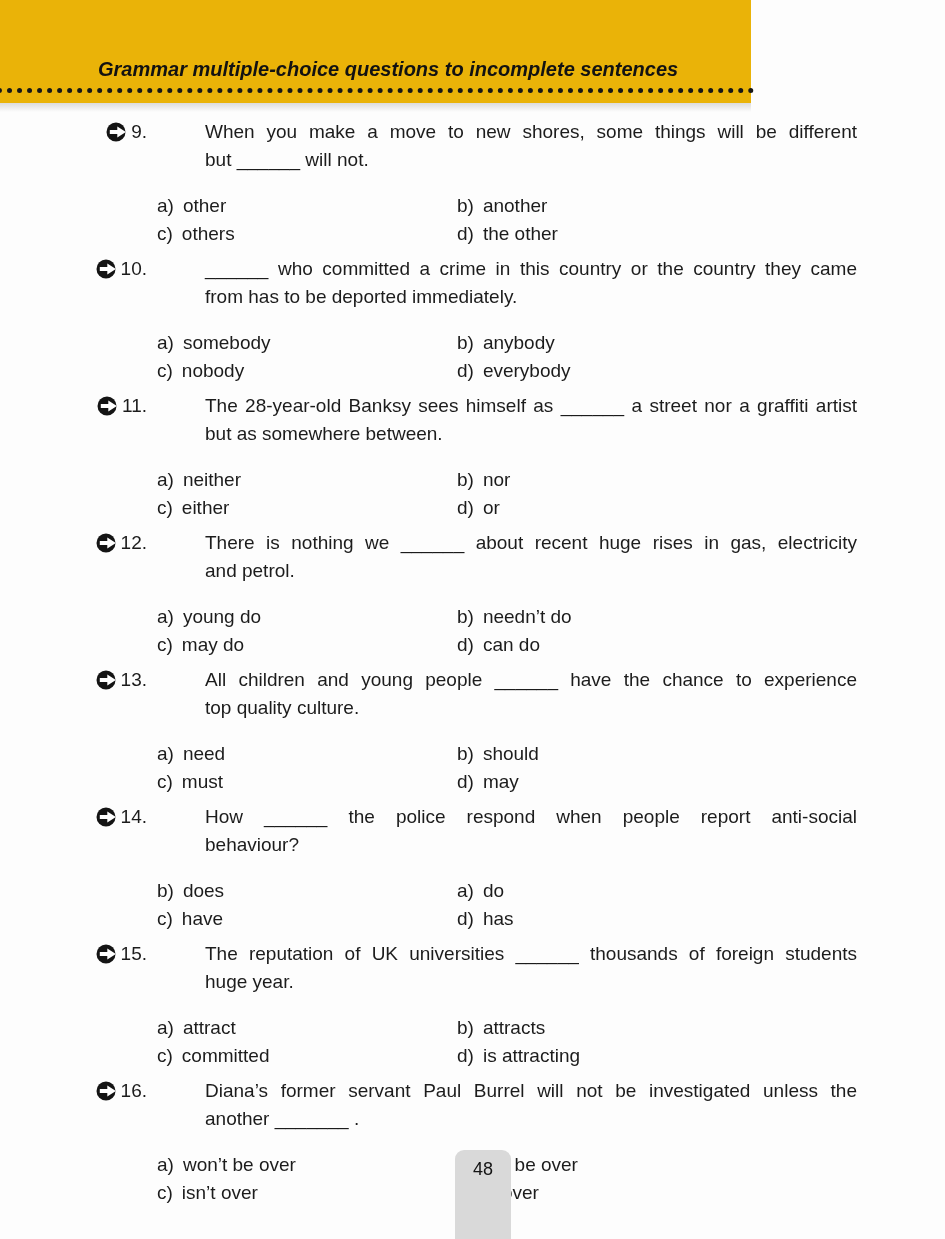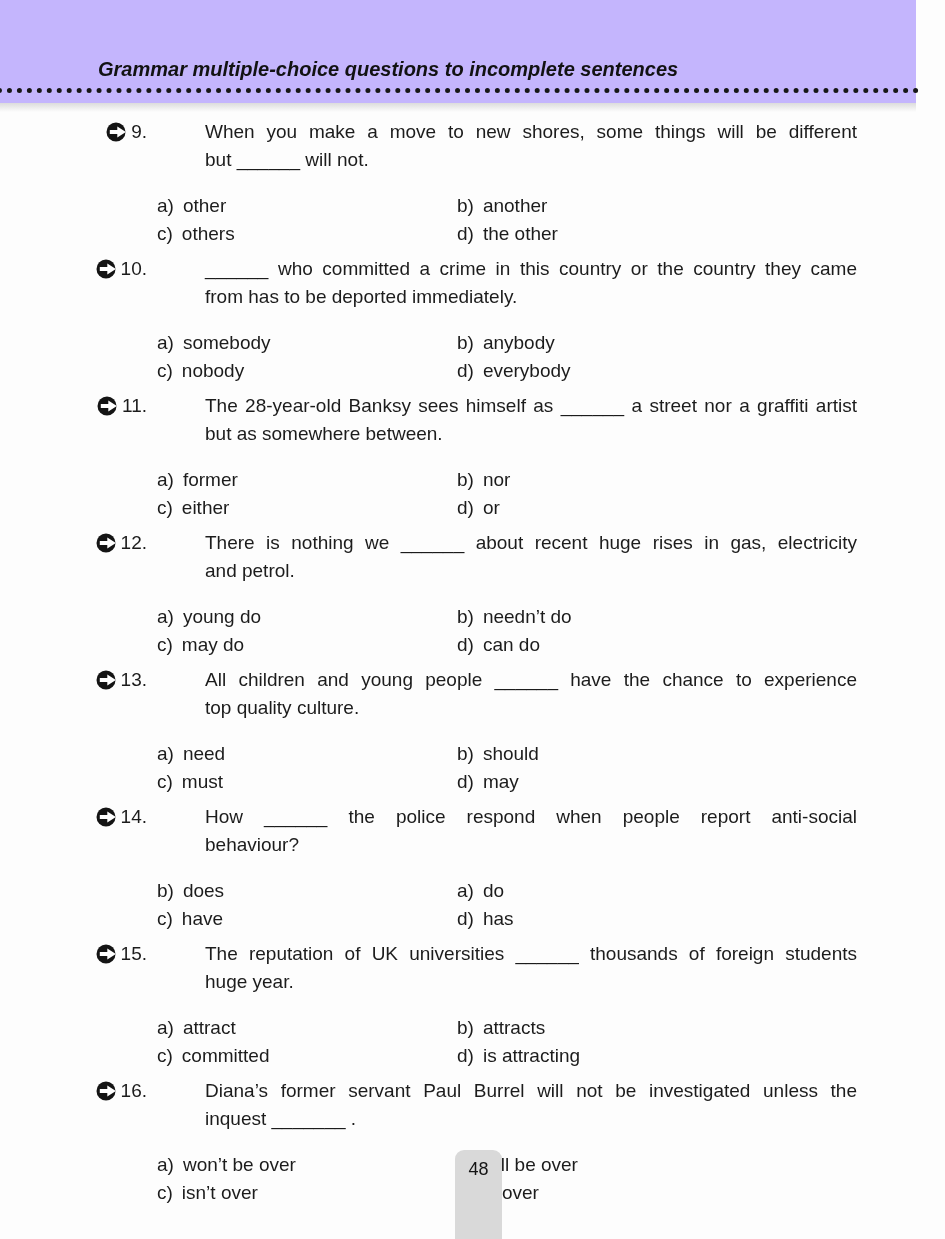--- a/index.html
+++ b/index.html
@@ -9,22 +9,22 @@
     position: relative;
     overflow: hidden;
     background: #fdfdfd;
     font-family: "Liberation Sans", sans-serif;
     color: #1c1c1c;
   }
 
   
   .header {
     position: absolute; top: 0; left: 0;
-    width: 916px; height: 103px;
-    background: #c4b5fd;
+    width: 751px; height: 103px;
+    background: #eab308;
   }
   .header::after {
     content: ""; position: absolute; top: 103px; left: 0;
     width: 100%; height: 9px;
     background: linear-gradient(#dcdcdc, #fdfdfd);
   }
   .header-title {
     position: absolute; left: 98px; top: 58px;
     font-size: 20px; font-weight: bold; font-style: italic;
     color: #121212; white-space: nowrap;
@@ -54,21 +54,21 @@
   .q-options {
     margin-top: 18px;
     display: grid; grid-template-columns: 300px 1fr;
   }
   .q-option { font-size: 19px; line-height: 28px; }
   .opt-label { margin-right: 9px; }
 
   
   .page-tab {
     position: absolute; left: 455px; top: 1150px;
-    width: 47px; height: 89px;
+    width: 56px; height: 89px;
     background: #d9d9d9;
     border-radius: 9px 9px 0 0;
     text-align: center;
   }
   .page-num {
     display: inline-block; margin-top: 9px;
     font-size: 18px; color: #141414;
   }
 </style>
 </head>
@@ -137,21 +137,21 @@
         </svg>
       </span>
       <span class="q-number">11.</span>
     </div>
     <div class="q-body">
       <div class="q-lines">
           <div class="q-line justify">The 28-year-old Banksy sees himself as ______ a street nor a graffiti artist</div>
           <div class="q-line">but as somewhere between.</div>
         </div>
       <div class="q-options">
-          <div class="q-option"><span class="opt-label">a)</span><span class="opt-text">former</span></div>
+          <div class="q-option"><span class="opt-label">a)</span><span class="opt-text">neither</span></div>
           <div class="q-option"><span class="opt-label">b)</span><span class="opt-text">nor</span></div>
           <div class="q-option"><span class="opt-label">c)</span><span class="opt-text">either</span></div>
           <div class="q-option"><span class="opt-label">d)</span><span class="opt-text">or</span></div>
         </div>
     </div>
   </section>
 
   <section class="question">
     <div class="q-marker">
       <span class="q-icon">
@@ -254,21 +254,21 @@
         <svg viewBox="0 0 20 20" xmlns="http://www.w3.org/2000/svg">
           <circle cx="10" cy="10" r="9.5" fill="#141414"></circle>
           <path d="M3.8 7.9 L11.3 7.9 L11.3 4.6 L19.9 10 L11.3 15.4 L11.3 12.1 L3.8 12.1 Z" fill="#ffffff"></path>
         </svg>
       </span>
       <span class="q-number">16.</span>
     </div>
     <div class="q-body">
       <div class="q-lines">
           <div class="q-line justify">Diana’s former servant Paul Burrel will not be investigated unless the</div>
-          <div class="q-line">inquest _______ .</div>
+          <div class="q-line">another _______ .</div>
         </div>
       <div class="q-options">
           <div class="q-option"><span class="opt-label">a)</span><span class="opt-text">won’t be over</span></div>
           <div class="q-option"><span class="opt-label">b)</span><span class="opt-text">will be over</span></div>
           <div class="q-option"><span class="opt-label">c)</span><span class="opt-text">isn’t over</span></div>
           <div class="q-option"><span class="opt-label">d)</span><span class="opt-text">is over</span></div>
         </div>
     </div>
   </section>
 </div>

